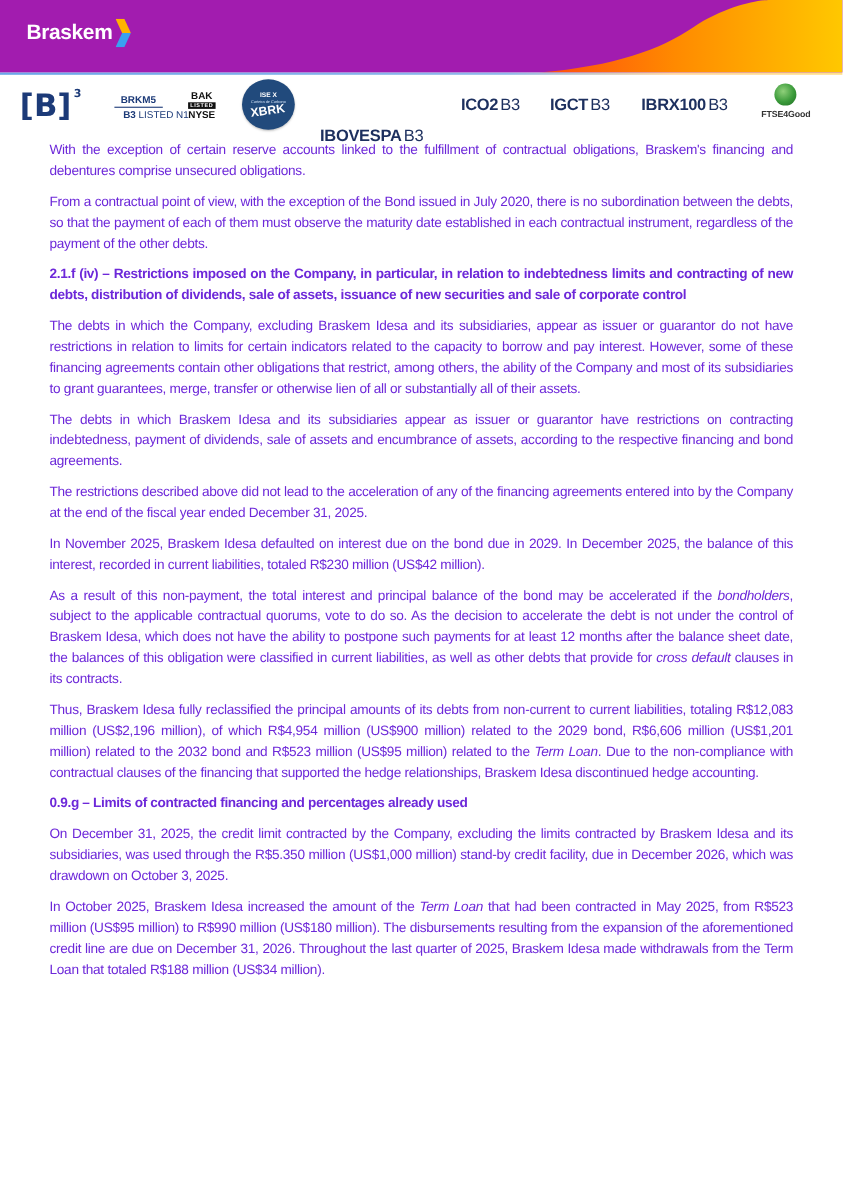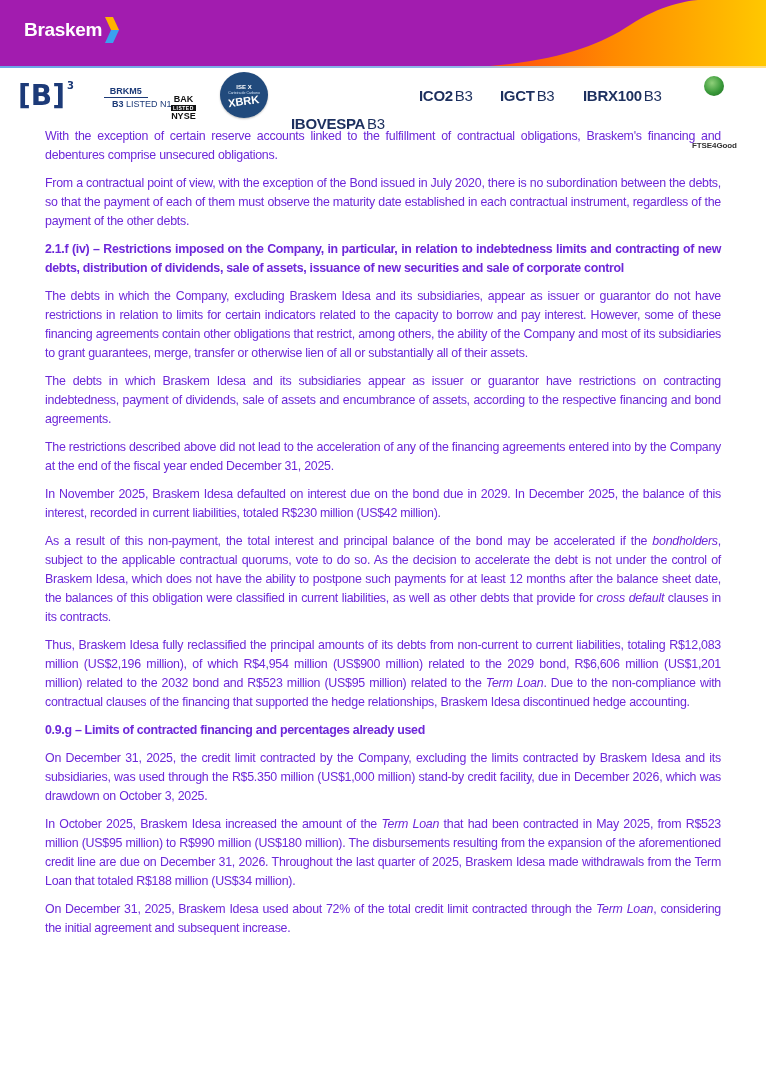--- a/index.html
+++ b/index.html
@@ -16,34 +16,34 @@
 
   
   .logos { position: absolute; left: 0; top: 68px; width: 766px; height: 52px; }
   .logo { position: absolute; display: flex; align-items: center; justify-content: center; color: #1c2f5e; }
   .b3 { left: 18px; top: 10px; height: 34px; font-weight: bold; font-size: 28px; color: #1c3a78; font-family: "DejaVu Sans", sans-serif; }
   .b3 sup { font-size: 10px; position: relative; top: -10px; margin-left: 2px; color: #1c3a78; }
   .brkm { left: 80px; top: 18px; flex-direction: column; font-size: 9px; line-height: 10px; color: #1c3a78; }
   .brkm .t1 { font-weight: bold; border-bottom: 1px solid #1c3a78; padding: 0 6px 1px 6px; }
   .brkm .t2 { padding-top: 1px; margin-left: 32px; }
   .brkm .t2 b { font-weight: bold; }
-  .nyse { left: 171px; top: 27px; flex-direction: column; font-size: 9px; line-height: 9px; color: #111; font-weight: bold; justify-content: space-between; }
+  .nyse { left: 171px; top: 15px; flex-direction: column; font-size: 9px; line-height: 9px; color: #111; font-weight: bold; justify-content: space-between; }
   .nyse .mid { background: #111; color: #fff; font-size: 5px; line-height: 6px; padding: 0 2px; margin: 1px 0; letter-spacing: 0.5px; }
   .xbrk { left: 220px; top: 4px; width: 48px; height: 46px; border-radius: 50%; background: #214a7c; flex-direction: column; color: #fff; box-shadow: 0 1px 2px rgba(0,0,0,0.25); }
   .xbrk .top { font-size: 6px; font-weight: bold; line-height: 7px; }
   .xbrk .mid { font-size: 3.5px; line-height: 5px; color: #cfe0f5; }
   .xbrk .main { font-size: 11px; font-weight: bold; line-height: 11px; transform: rotate(-8deg); }
   .idx { top: 18px; font-size: 15px; height: 18px; color: #1c2f5e; letter-spacing: -0.3px; }
   .idx b { font-weight: bold; }
   .idx span.b3s { font-weight: normal; margin-left: 2px; }
   .ibov { left: 291px; margin-top: 28px; }
   .ico2 { left: 419px; }
   .igct { left: 500px; }
   .ibrx { left: 583px; }
-  .ftse { left: 692px; top: 8px; flex-direction: column; gap: 42px; }
+  .ftse { left: 692px; top: 8px; flex-direction: column; }
   .ftse .globe { width: 20px; height: 20px; border-radius: 50%; background: radial-gradient(circle at 40% 35%, #8fd07a 0%, #3a9a3a 55%, #1f6b22 100%); }
   .ftse .lbl { font-size: 8px; color: #333; margin-top: 3px; font-weight: bold; letter-spacing: -0.1px; }
 
   
   .content { position: absolute; left: 45px; top: 127px; width: 676px; font-size: 12.4px; line-height: 19px; color: #6d28d9; font-family: "Liberation Sans", sans-serif; letter-spacing: -0.25px; }
   .content p { text-align: justify; margin-bottom: 9px; }
   .content p.h { font-weight: bold; letter-spacing: -0.3px; }
   .content i { font-style: italic; }
 </style>
 </head>
@@ -119,14 +119,13 @@
   <p class="h">2.1.f (iv) – Restrictions imposed on the Company, in particular, in relation to indebtedness limits and contracting of new debts, distribution of dividends, sale of assets, issuance of new securities and sale of corporate control</p>
   <p>The debts in which the Company, excluding Braskem Idesa and its subsidiaries, appear as issuer or guarantor do not have restrictions in relation to limits for certain indicators related to the capacity to borrow and pay interest. However, some of these financing agreements contain other obligations that restrict, among others, the ability of the Company and most of its subsidiaries to grant guarantees, merge, transfer or otherwise lien of all or substantially all of their assets.</p>
   <p>The debts in which Braskem Idesa and its subsidiaries appear as issuer or guarantor have restrictions on contracting indebtedness, payment of dividends, sale of assets and encumbrance of assets, according to the respective financing and bond agreements.</p>
   <p>The restrictions described above did not lead to the acceleration of any of the financing agreements entered into by the Company at the end of the fiscal year ended December 31, 2025.</p>
   <p>In November 2025, Braskem Idesa defaulted on interest due on the bond due in 2029. In December 2025, the balance of this interest, recorded in current liabilities, totaled R$230 million (US$42 million).</p>
   <p><span>As a result of this non-payment, the total interest and principal balance of the bond may be accelerated if the </span><i>bondholders</i><span>, subject to the applicable contractual quorums, vote to do so. As the decision to accelerate the debt is not under the control of Braskem Idesa, which does not have the ability to postpone such payments for at least 12 months after the balance sheet date, the balances of this obligation were classified in current liabilities, as well as other debts that provide for </span><i>cross default</i><span> clauses in its contracts.</span></p>
   <p><span>Thus, Braskem Idesa fully reclassified the principal amounts of its debts from non-current to current liabilities, totaling R$12,083 million (US$2,196 million), of which R$4,954 million (US$900 million) related to the 2029 bond, R$6,606 million (US$1,201 million) related to the 2032 bond and R$523 million (US$95 million) related to the </span><i>Term Loan</i><span>. Due to the non-compliance with contractual clauses of the financing that supported the hedge relationships, Braskem Idesa discontinued hedge accounting.</span></p>
   <p class="h">0.9.g – Limits of contracted financing and percentages already used</p>
   <p>On December 31, 2025, the credit limit contracted by the Company, excluding the limits contracted by Braskem Idesa and its subsidiaries, was used through the  R$5.350 million (US$1,000 million) stand-by credit facility, due in December 2026, which was drawdown on October 3, 2025.</p>
   <p><span>In October 2025, Braskem Idesa increased the amount of the </span><i>Term Loan</i><span> that had been contracted in May 2025, from R$523 million (US$95 million) to R$990 million (US$180 million). The disbursements resulting from the expansion of the aforementioned credit line are due on December 31, 2026. Throughout the last quarter of 2025, Braskem Idesa made withdrawals from the Term Loan that totaled R$188 million (US$34 million).</span></p>
-  <p><span>On December 31, 2025, Braskem Idesa used about 72% of the total credit limit contracted through the </span><i>Term Loan</i><span>, considering the initial agreement and subsequent increase.</span></p>
 </div>
 
 </body></html>

